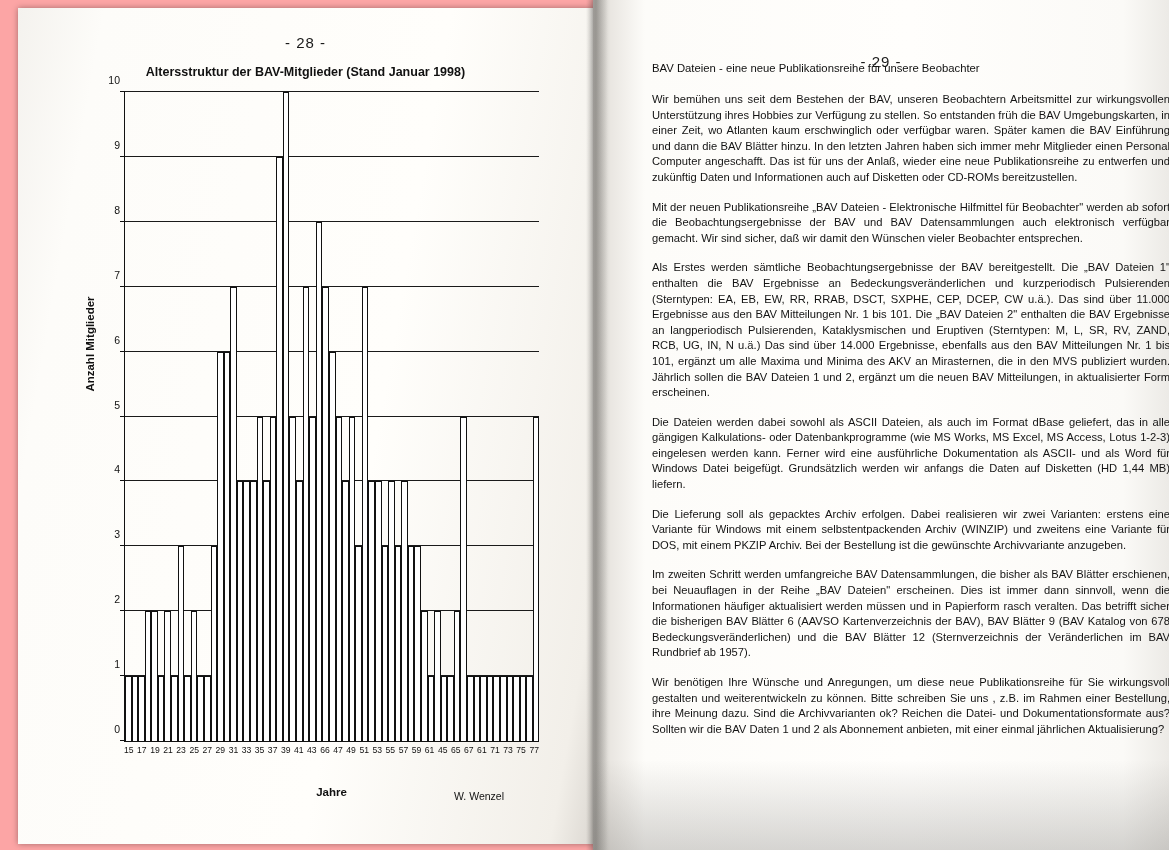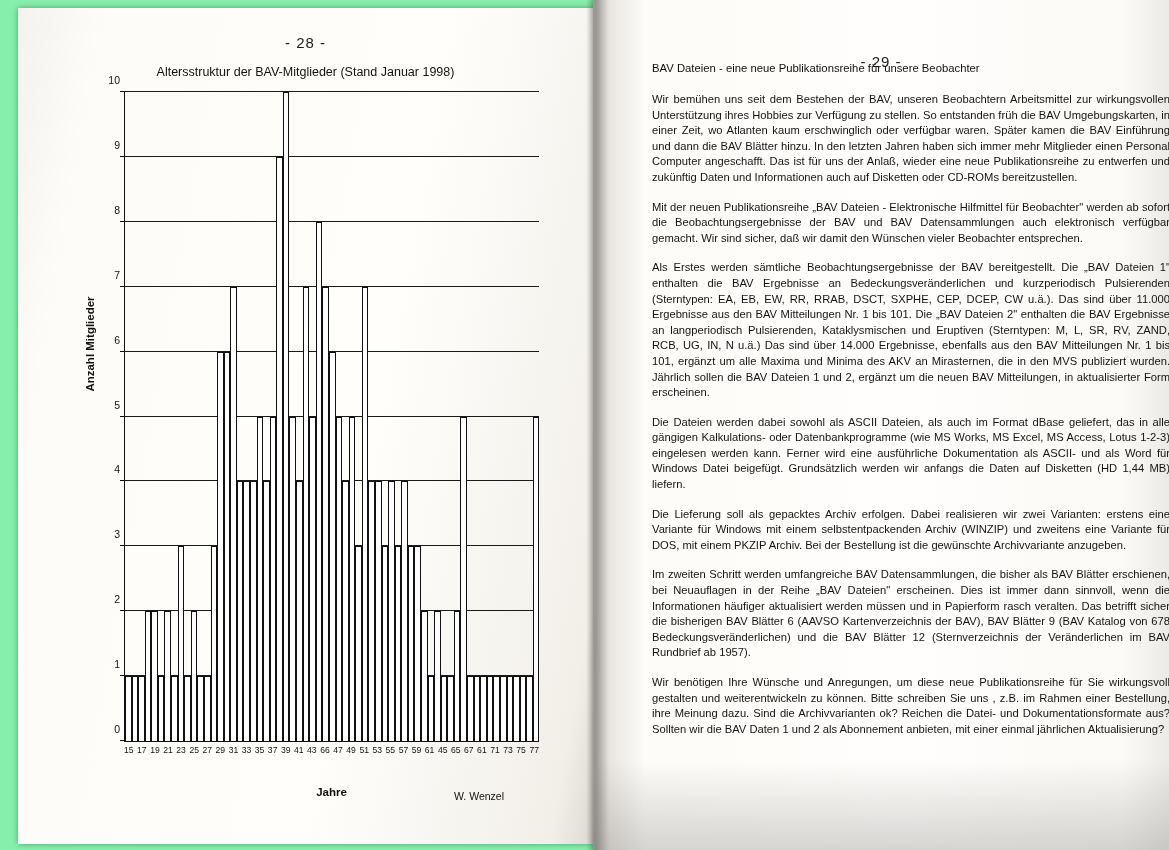--- a/index.html
+++ b/index.html
@@ -6,21 +6,21 @@
   html, body {
     margin: 0; padding: 0;
     width: 1169px; height: 850px;
     background: #6e6e6e;
     font-family: "Liberation Sans", sans-serif;
   }
   #scan {
     position: absolute;
     left: 0; top: 0;
     width: 1169px; height: 850px;
-    background: #86efac;
+    background: #fca5a5;
     overflow: hidden;
   }
   
   .page {
     position: absolute;
     background: #fdfcfa;
     box-shadow: 0 0 6px rgba(0,0,0,0.35);
   }
   #page-left {
     left: 18px; top: 8px;
@@ -57,21 +57,21 @@
     color: #1a1a1a;
   }
 
   
   #chart-title {
     position: absolute;
     left: 0; top: 57px;
     width: 575px;
     text-align: center;
     font-size: 12.5px;
-    font-weight: normal;
+    font-weight: bold;
     color: #111;
   }
   #chart-area {
     position: absolute;
     left: 106px; top: 84px;
     width: 415px; height: 650px;
     border-left: 1.4px solid #111;
     border-bottom: 1.4px solid #111;
   }
   .gridline {

